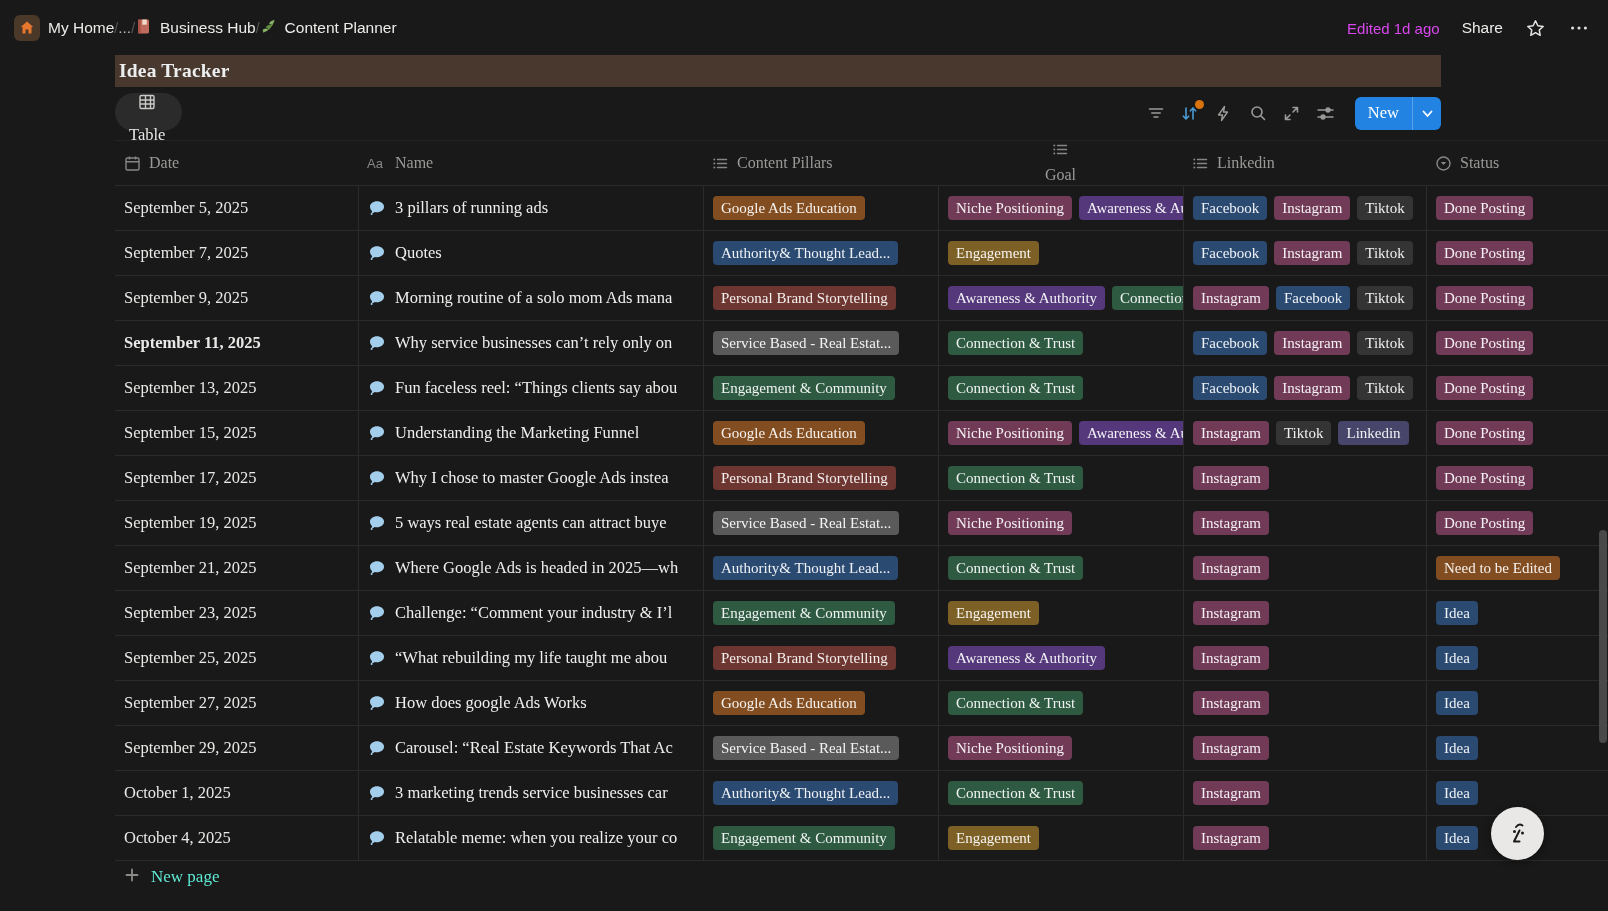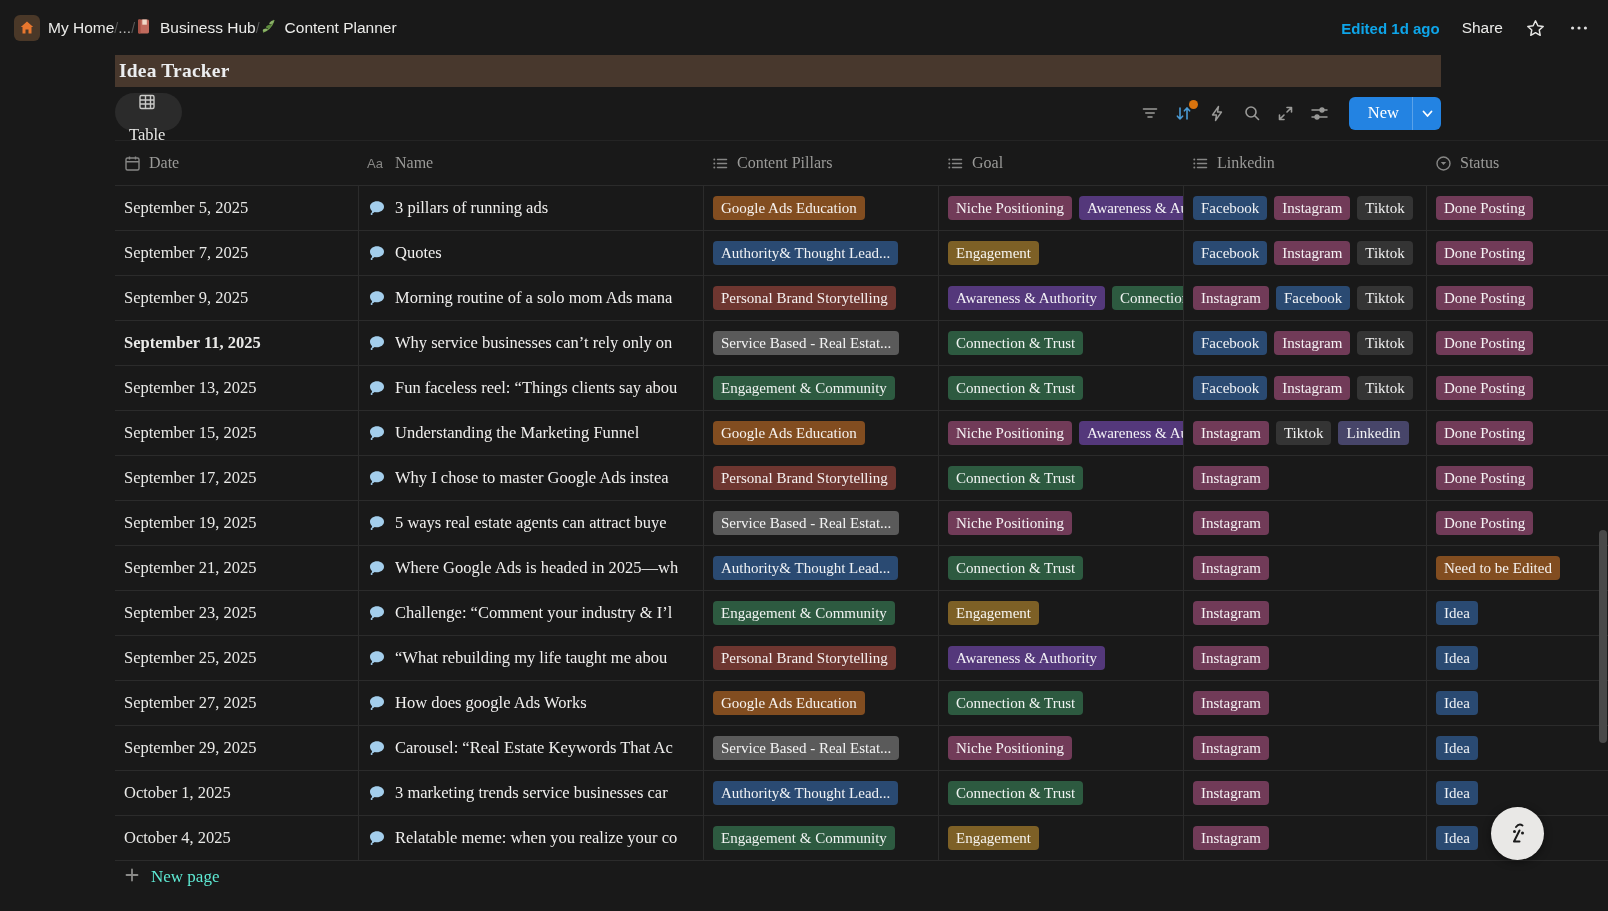--- a/index.html
+++ b/index.html
@@ -21,21 +21,21 @@
   }
   .crumbs{ display:flex; align-items:center; gap:0; }
   .crumb{ display:flex; align-items:center; gap:8px; color:#ececea; cursor:pointer; white-space:nowrap; }
   .crumb.dim{ color:#b9b9b7; }
   .crumb-sep{ color:#585858; font-size:14px; }
   .home-tile{
     width:26px; height:26px; border-radius:6px; background:#4a3828;
     display:flex; align-items:center; justify-content:center;
   }
   .top-actions{ display:flex; align-items:center; gap:22px; }
-  .edited{ color:#0ea5e9; font-size:15px;font-weight:bold; }
+  .edited{ color:#d946ef; font-size:15px; }
   .share{ color:#ececea; cursor:pointer; }
   .icon-btn{ display:flex; align-items:center; justify-content:center; cursor:pointer; }
 
   
   .banner{
     position:absolute; top:55px; left:115px; width:1326px; height:32px;
     background:#48382d;
     display:flex; align-items:center;
   }
   .banner h1{
@@ -58,21 +58,21 @@
     display:flex; align-items:center; gap:8px;
   }
   .tool{ width:26px; height:26px; display:flex; align-items:center; justify-content:center;
          cursor:pointer; position:relative; }
   .tool .dot{
     position:absolute; top:0px; right:-1px; width:9px; height:9px; border-radius:50%;
     background:#d9730d;
   }
   .new-btn{
     display:flex; align-items:stretch; height:33px; border-radius:6px; overflow:hidden;
-    margin-left:8px; cursor:pointer; background:#2383e2;padding-left:6px;
+    margin-left:8px; cursor:pointer; background:#2383e2;
   }
   .new-main{
     display:flex; align-items:center; padding:0 13px;
     color:#ffffff; font-size:16.5px;
   }
   .new-caret{
     width:29px; display:flex; align-items:center; justify-content:center;
     border-left:1px solid rgba(255,255,255,.25);
   }
 
@@ -262,21 +262,21 @@
         <span style="display: flex;">
           <svg width="17" height="17" viewBox="0 0 17 17" stroke="#9a9a98" stroke-width="1.5" stroke-linecap="round">
             <path d="M5.5 4.5h9M5.5 8.5h9M5.5 12.5h9"></path>
             <circle cx="2.3" cy="4.5" r="1" fill="#9a9a98" stroke="none"></circle>
             <circle cx="2.3" cy="8.5" r="1" fill="#9a9a98" stroke="none"></circle>
             <circle cx="2.3" cy="12.5" r="1" fill="#9a9a98" stroke="none"></circle>
           </svg>
         </span>
         <span>Content Pillars</span>
       </div>
-      <div class="th" style="width: 245px;">
+      <div class="th" style="width: 245px; flex-direction: column;">
         <span style="display: flex;">
           <svg width="17" height="17" viewBox="0 0 17 17" stroke="#9a9a98" stroke-width="1.5" stroke-linecap="round">
             <path d="M5.5 4.5h9M5.5 8.5h9M5.5 12.5h9"></path>
             <circle cx="2.3" cy="4.5" r="1" fill="#9a9a98" stroke="none"></circle>
             <circle cx="2.3" cy="8.5" r="1" fill="#9a9a98" stroke="none"></circle>
             <circle cx="2.3" cy="12.5" r="1" fill="#9a9a98" stroke="none"></circle>
           </svg>
         </span>
         <span>Goal</span>
       </div>

